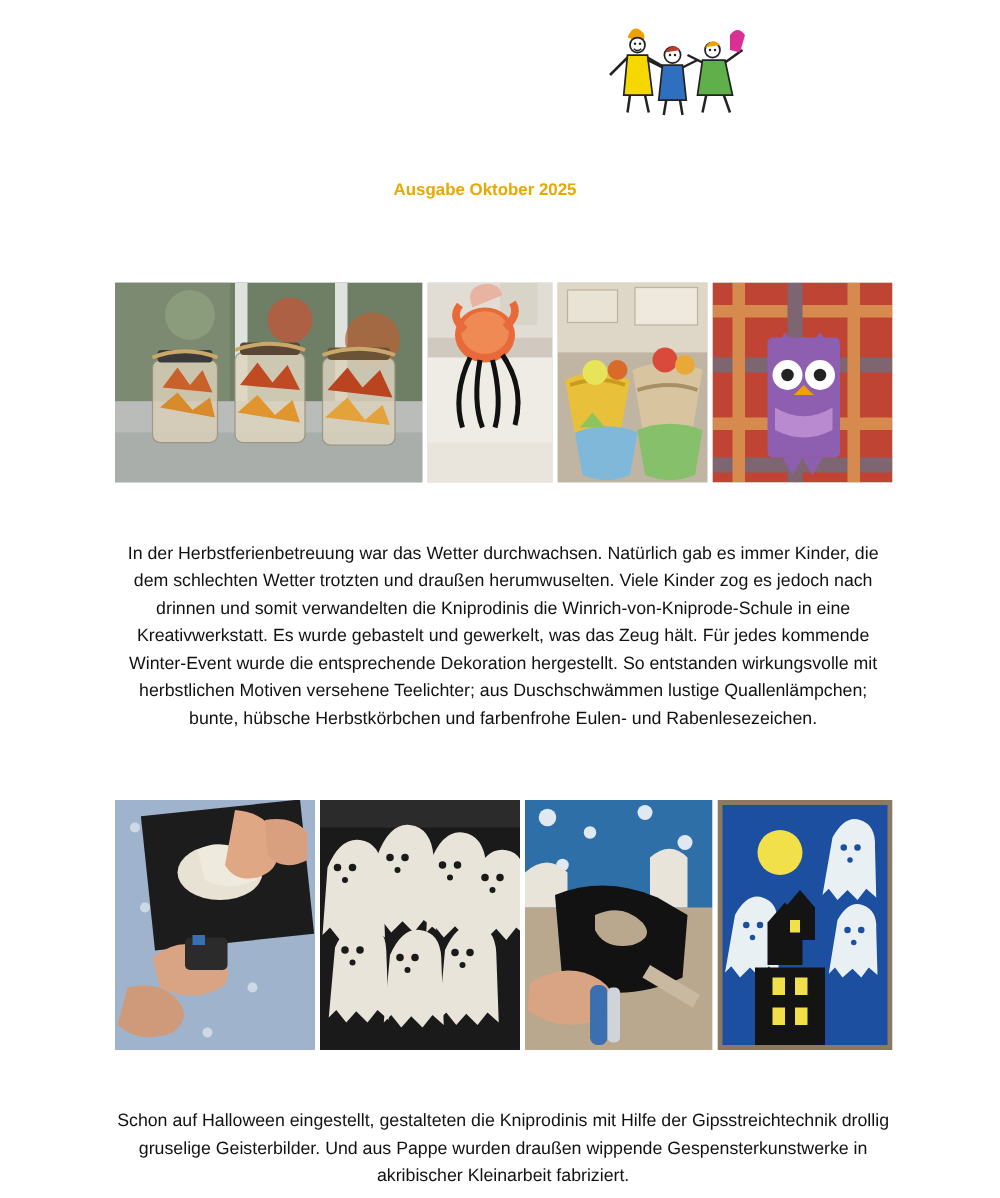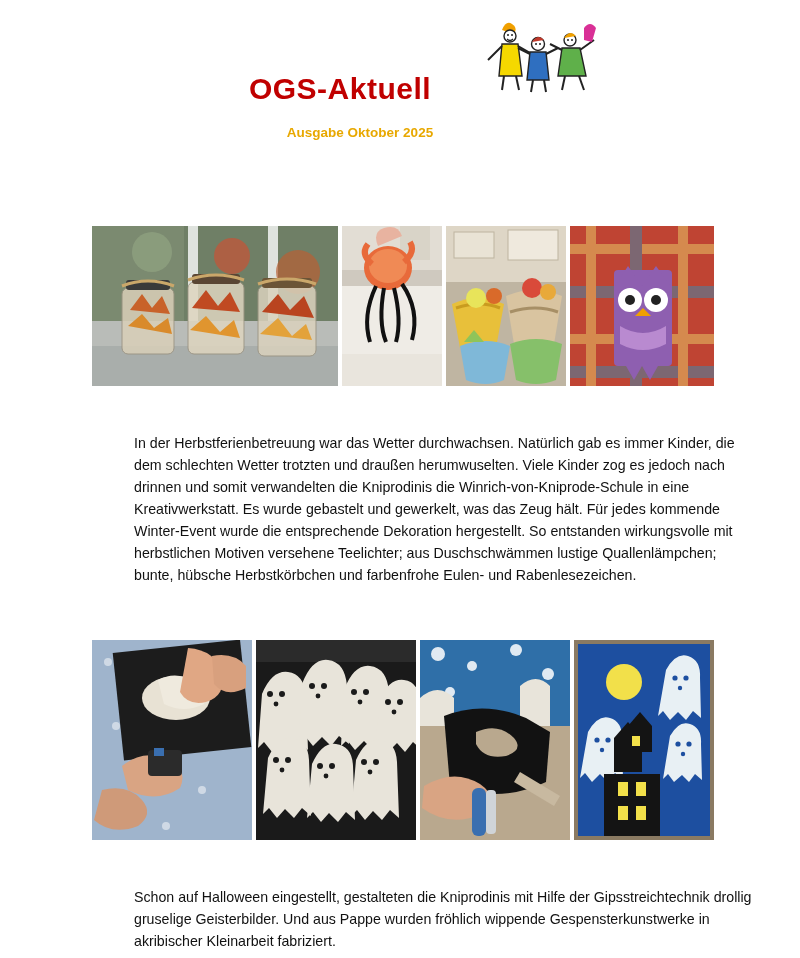--- a/index.html
+++ b/index.html
@@ -39,27 +39,28 @@
     width: 680px;
     text-align: center;
     font-size: 30px;
     font-weight: bold;
     color: #c00000;
     letter-spacing: 0.5px;
   }
 
   .issue {
     position: absolute;
-    top: 125px;
+    top: 144px;
     left: 0;
     width: 720px;
     text-align: center;
     font-size: 13.5px;
     font-weight: bold;
     color: #e8a800;
+    padding-left: 28px;
   }
 
   .subtitle {
     position: absolute;
     top: 163px;
     left: 0;
     width: 780px;
     text-align: center;
     font-size: 17px;
     font-weight: bold;
@@ -82,22 +83,21 @@
   }
 
   
   .para {
     position: absolute;
     left: 90px;
     width: 625px;
     font-size: 14.2px;
     line-height: 1.55;
     color: #111111;
-    text-align: left;
-    margin-left: 44px;
+    text-align: center;
   }
   .para.first { top: 432px; }
   .para.second { top: 886px; }
 </style>
 </head>
 <body>
 
 <div class="doc">
 
   <div class="logo">
@@ -139,21 +139,20 @@
         <path d="M99 62 L96 76" stroke="#222" stroke-width="2"></path>
         <path d="M113 62 L118 76" stroke="#222" stroke-width="2"></path>
       </g>
 
       <g>
         <path d="M118 14 q6 -8 12 0 l-4 14 -8 -2 Z" fill="#d5198b" opacity="0.9"></path>
       </g>
     </svg>
   </div>
 
-  <div class="title">OGS-Aktuell</div>
   <div class="issue">Ausgabe Oktober 2025</div>
 
   <div class="strip top">
 
     <div class="photo" style="width:246px;height:160px;">
       <svg viewBox="0 0 246 160" width="246" height="160">
         <rect width="246" height="160" fill="#8d9a86"></rect>
         <rect x="0" y="0" width="246" height="95" fill="#6f7f66"></rect>
         <rect x="96" y="0" width="10" height="95" fill="#dfe3de"></rect>
         <rect x="176" y="0" width="10" height="95" fill="#dfe3de"></rect>
@@ -374,15 +373,15 @@
           <rect x="44" y="142" width="10" height="14"></rect>
           <rect x="62" y="142" width="10" height="14"></rect>
           <rect x="44" y="166" width="10" height="14"></rect>
           <rect x="62" y="166" width="10" height="14"></rect>
           <rect x="58" y="96" width="8" height="10"></rect>
         </g>
       </svg>
     </div>
   </div>
 
-  <div class="para second">Schon auf Halloween eingestellt, gestalteten die Kniprodinis mit Hilfe der Gipsstreichtechnik drollig gruselige Geisterbilder. Und aus Pappe wurden fröhlich wippende Gespensterkunstwerke in akribischer Kleinarbeit fabriziert.</div>
+  <div class="para second">Schon auf Halloween eingestellt, gestalteten die Kniprodinis mit Hilfe der Gipsstreichtechnik drollig gruselige Geisterbilder. Und aus Pappe wurden draußen wippende Gespensterkunstwerke in akribischer Kleinarbeit fabriziert.</div>
 
 </div>
 
 </body></html>

